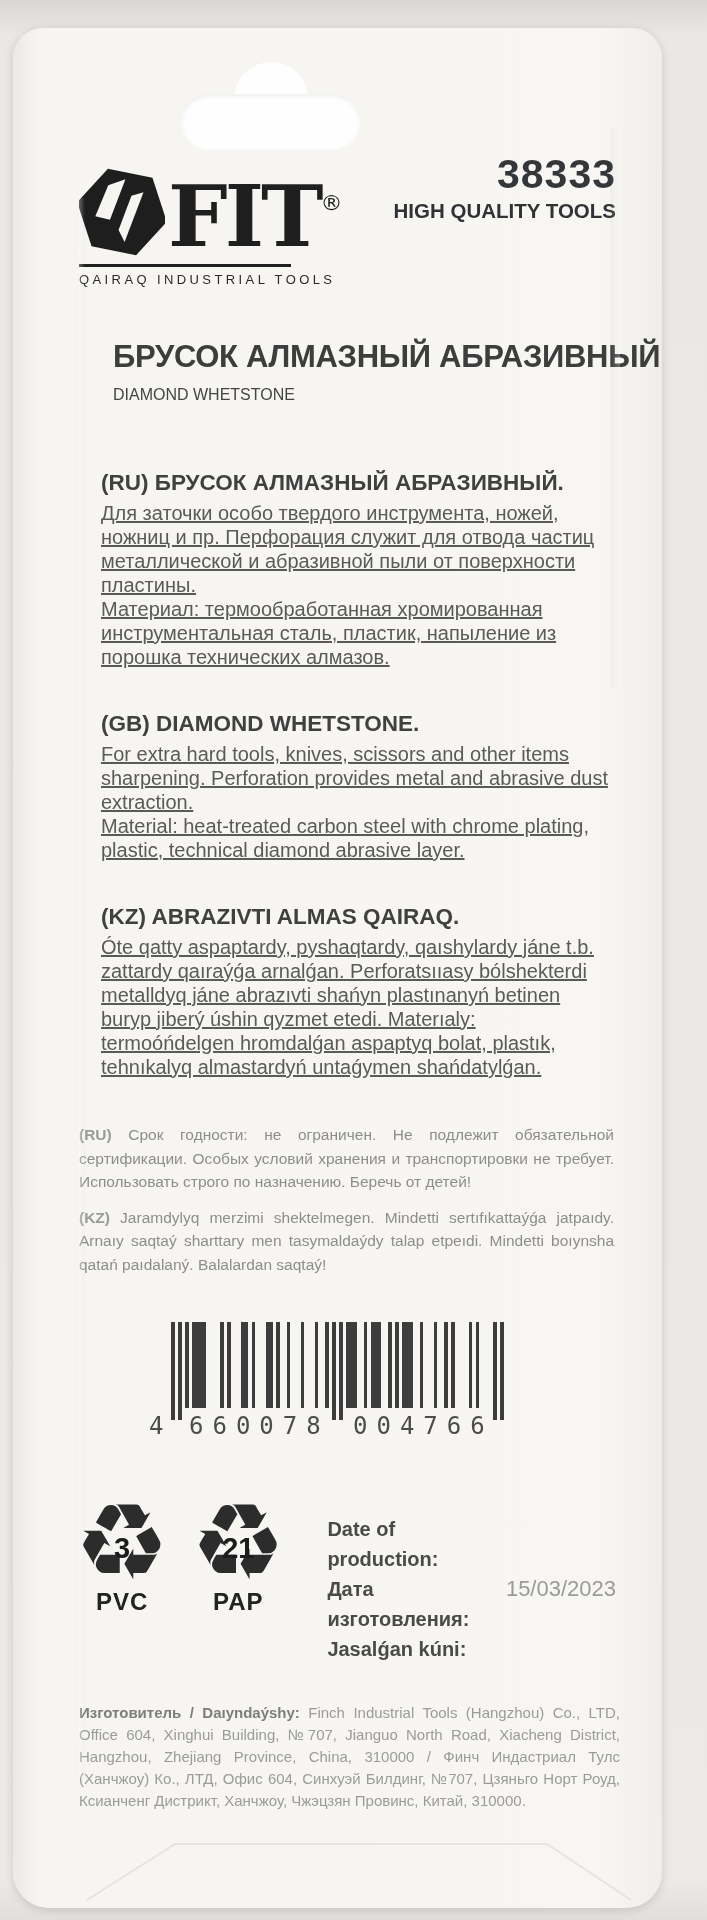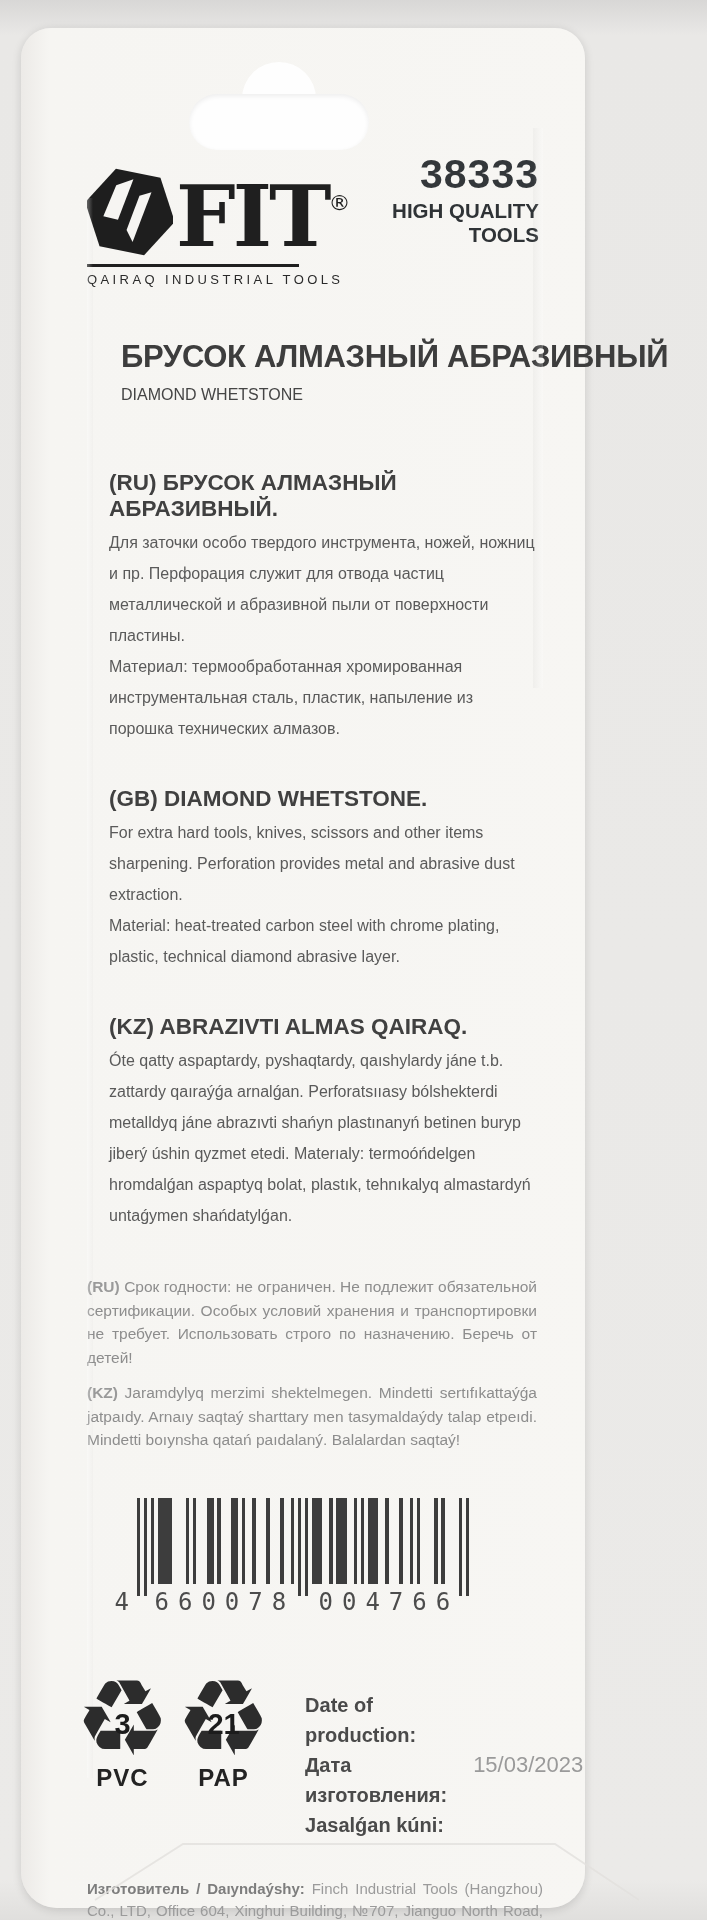--- a/index.html
+++ b/index.html
@@ -3,21 +3,21 @@
 <meta charset="utf-8">
 <style>
   html,body{margin:0;padding:0;}
   body{
     width:707px;height:1920px;position:relative;overflow:hidden;
     background:linear-gradient(180deg,#d8d7d6 0px,#e9e8e6 35px,#ebeae8 1880px,#e0dfdd 1920px);
     font-family:"Liberation Sans",sans-serif;
     -webkit-font-smoothing:antialiased;
   }
   .card{
-    position:absolute;left:21px;top:28px;width:564px;height:1880px;
+    position:absolute;left:13px;top:28px;width:649px;height:1880px;
     background:linear-gradient(90deg,#eceae7 0px,#f6f5f2 28px,#f7f6f3 590px,#efede9 655px,#f3f1ee 692px);
     border-radius:30px 30px 36px 36px;
     box-shadow:0 2px 10px rgba(0,0,0,.14);
   }
   
   .hole{position:absolute;top:34px;left:168px;width:180px;height:88px;}
   .hole .bump{position:absolute;left:53px;top:0;width:74px;height:74px;border-radius:50%;background:#fefefe;}
   .hole .slot{position:absolute;left:0;bottom:0;width:180px;height:56px;border-radius:28px;background:#fefefe;box-shadow:inset 0 2px 5px rgba(0,0,0,.07);}
   
   .edge-left{position:absolute;left:66px;top:170px;bottom:130px;width:6px;opacity:.45;
@@ -39,21 +39,21 @@
   .slogan{font-size:20.5px;font-weight:bold;color:#2f3336;margin-top:3px;}
 
   .title-block{margin:52px 46px 0 100px;}
   .title-ru{font-size:31px;font-weight:bold;color:#3d3d3d;letter-spacing:-.3px;white-space:nowrap;}
   .title-en{font-size:16px;font-weight:normal;color:#454545;margin-top:11px;}
 
   .sections{margin:66px 50px 0 88px;}
   .section{margin-top:42px;}
   .section:first-child{margin-top:0;}
   .sec-heading{font-size:22.5px;font-weight:bold;color:#404040;margin-bottom:5px;}
-  .sec-body{font-size:16px;color:#5a5a5a;line-height:31px;white-space:pre-line;}
+  .sec-body{font-size:20px;color:#5a5a5a;line-height:24px;white-space:pre-line;text-decoration:underline;}
 
   .smallprint{margin:44px 48px 0 66px;font-size:15.5px;line-height:23.5px;color:#8d8d8d;text-align:justify;}
   .smallprint.kz{margin-top:12px;}
   .sp-prefix{font-weight:bold;color:#9a9a9a;}
 
   .barcode{position:relative;width:333px;height:128px;margin:46px auto 0;}
   .bars{display:flex;height:98px;align-items:flex-start;}
   .m{width:3.5px;height:86px;}
   .m.bar{background:#3d3d3d;}
   .m.tall{height:98px;}

